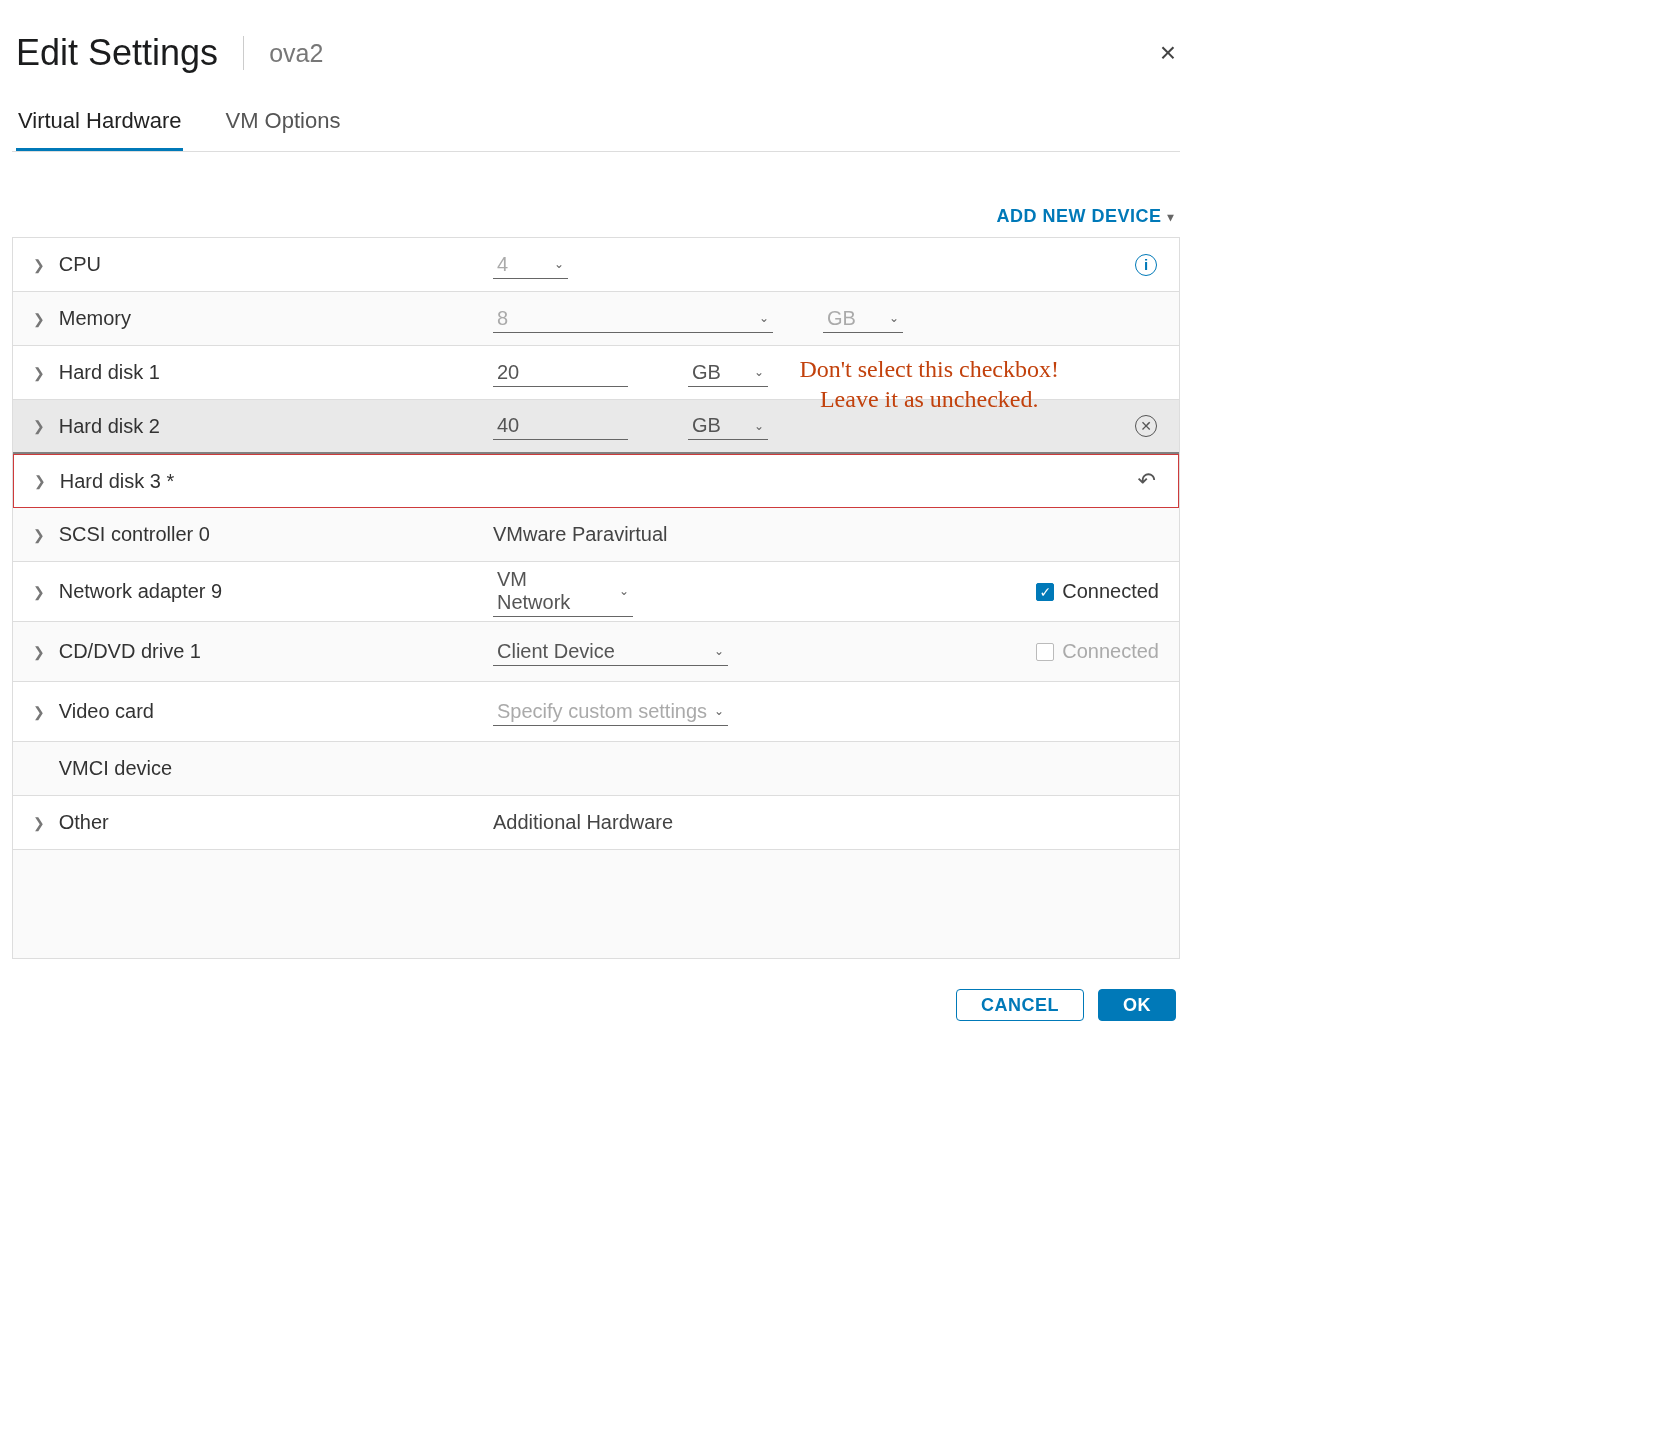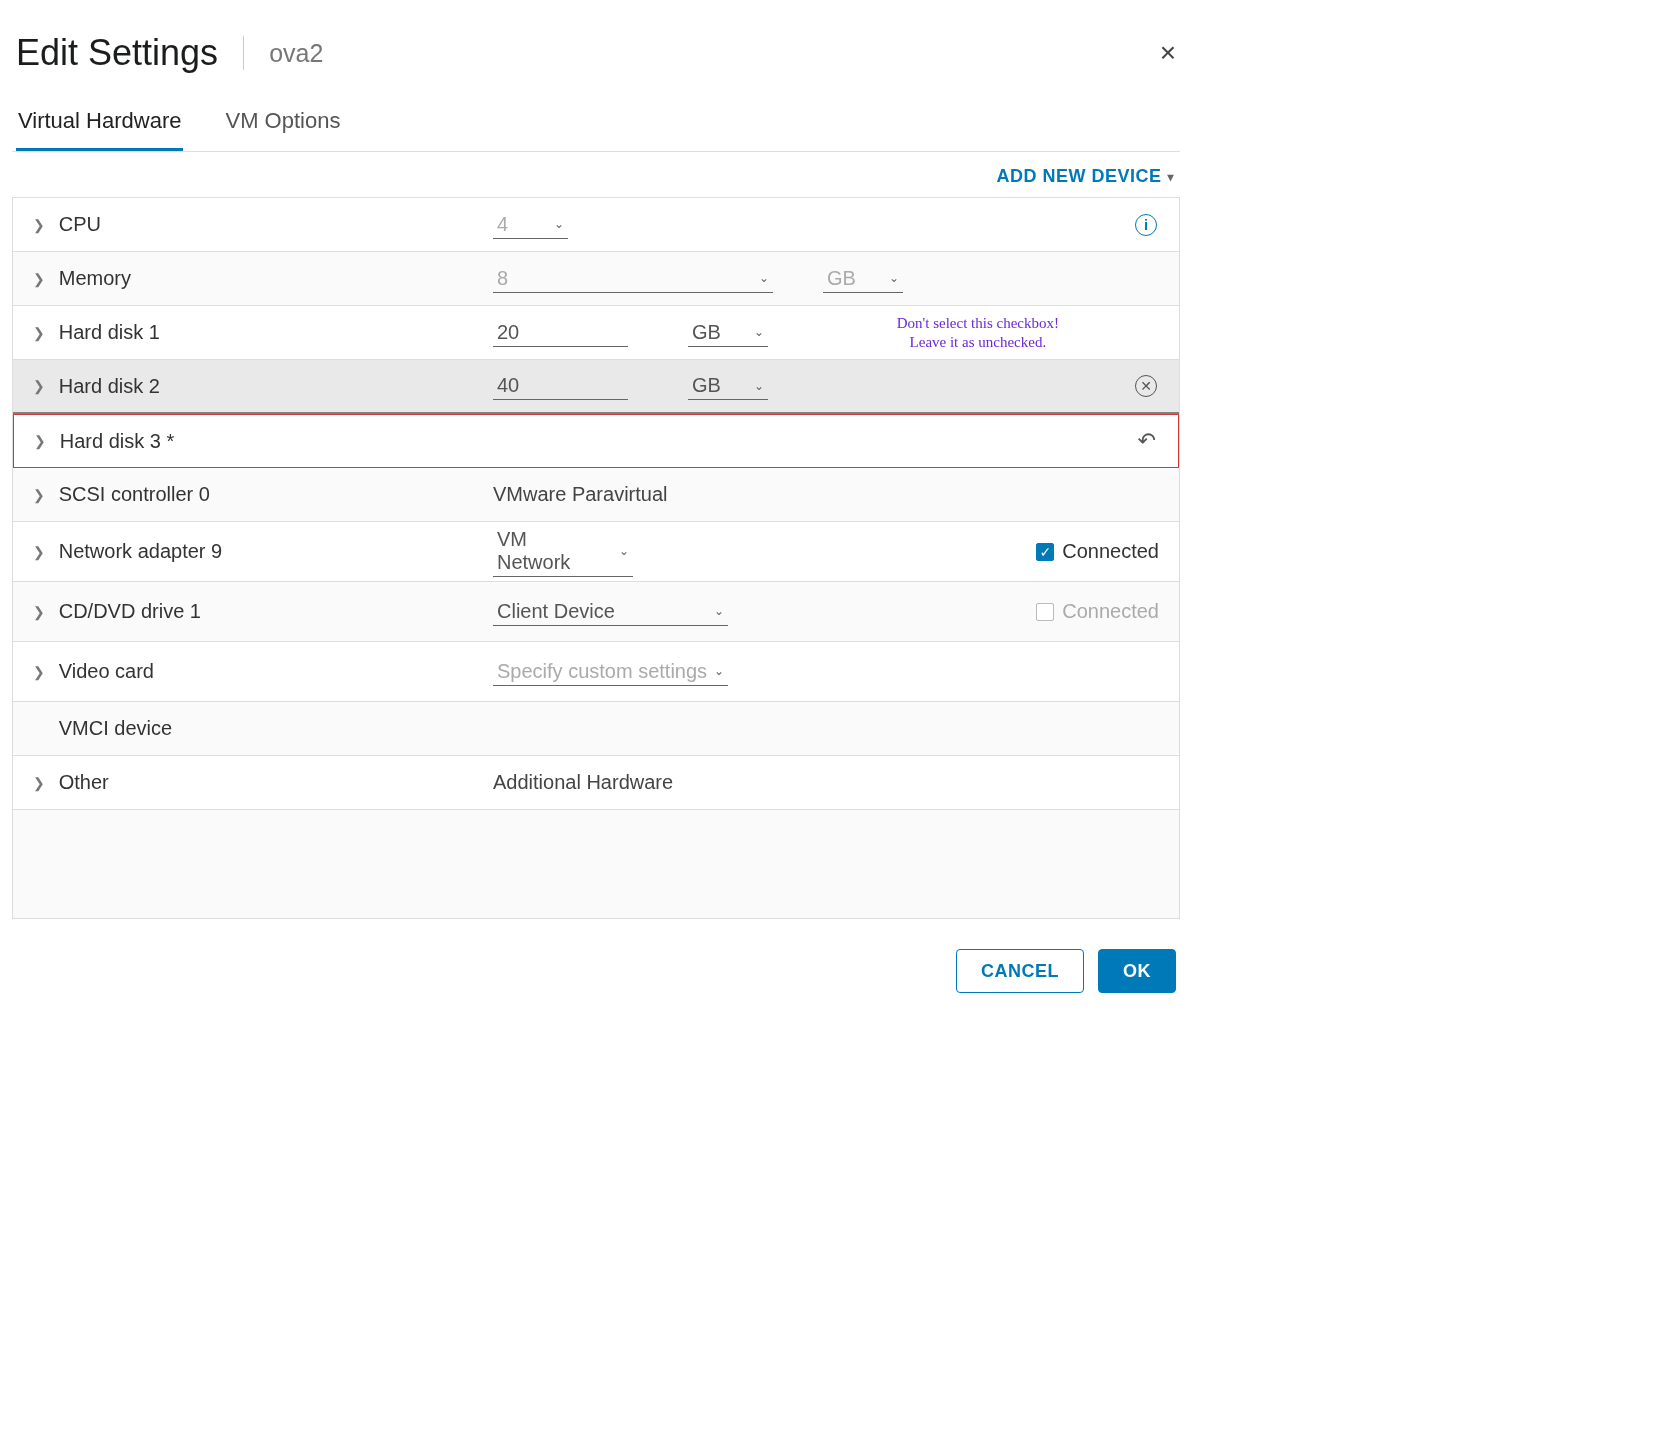--- a/index.html
+++ b/index.html
@@ -14,21 +14,21 @@
   .dlg-subtitle { font-size: 25px; color:#777;}
   .close-x { font-size: 28px; color:#444; cursor:pointer; line-height:1; padding:4px;}
 
   
   .tabs { display:flex; gap:40px; border-bottom:1px solid #ddd; margin-top:18px; padding-left:4px;}
   .tab { font-size: 22px; color:#555; padding:6px 2px 14px 2px; cursor:pointer;}
   .tab.active { color:#222; border-bottom:3px solid #0079b8; font-weight:500;}
 
   
   .topbar { text-align:right; padding:14px 6px 10px 0;}
-  .add-device { color:#0079b8; font-weight:700; letter-spacing:.5px; font-size:18px; display:inline-flex; align-items:center; gap:6px;}
+  .add-device { color:#0079b8; font-weight:700; letter-spacing:.5px; font-size:18px; display:inline-flex; align-items:center; gap:6px;margin-top:40px;}
 
   
   .table { border:1px solid #ddd; }
   .row { display:flex; align-items:center; min-height:54px; border-bottom:1px solid #ddd; font-size:20px; color:#333; position:relative;}
   .row:last-child { border-bottom:none;}
   .row.alt { background:#fafafa;}
   .row.hard2 { background:#e9e9e9; border-bottom:2px solid #808080;}
   .row.removed-row { background:#fff; border:1px solid #ce3a3b; border-left-width:1px;}
   .lcol { width:480px; display:flex; align-items:center; gap:14px; padding-left:20px;}
   .chev { color:#777; font-size:14px;}
@@ -44,34 +44,34 @@
   .num-med { width:135px; justify-content:space-between;align-items:center;}
   .unit-sel { width:80px; justify-content:space-between;}
   .sel-med { width:235px; justify-content:space-between;}
   .sel-small { width:140px; justify-content:space-between;gap:32px;}
   .chev-down { color:#666; font-size:12px;}
 
   .info-icon { position:absolute; right:22px; width:22px; height:22px; border:1.6px solid #0079b8; border-radius:50%; color:#0079b8; font-size:15px; display:flex; align-items:center; justify-content:center; font-weight:bold;}
   .remove-circle { position:absolute; right:22px; width:22px; height:22px; border:1.6px solid #555; border-radius:50%; color:#555; font-size:14px; display:flex; align-items:center; justify-content:center;}
   .undo-icon { position:absolute; right:22px; color:#555; font-size:22px;}
 
-  .annot { position:absolute; top:-46px; right:120px; color:#6d28d9; font-size:15px; text-align:center; font-family:Georgia, serif; line-height:1.25;}
+  .annot { position:absolute; top:-46px; right:120px; color:#c2410c; font-size:24px; text-align:center; font-family:Georgia, serif; line-height:1.25;}
 
   .cb { width:18px; height:18px; border:1.5px solid #707070; border-radius:2px; display:inline-flex; align-items:center; justify-content:center; background:#fff;}
   .cb.checked { background:#0079b8; border-color:#0079b8; color:#fff; font-size:14px;}
   .cb.disabled { border-color:#bbb;}
   .cb-row { display:flex; align-items:center; gap:8px;}
   .cb-label { font-size:20px;}
   .cb-label.dis { color:#aaa;}
 
   .spacer-row { height:108px;}
 
   
   .footer { display:flex; justify-content:flex-end; gap:14px; padding:30px 4px 4px 0;}
-  .btn { height:44px; padding:0 24px; font-size:18px; font-weight:700; letter-spacing:.5px; border-radius:4px; display:flex; align-items:center; justify-content:center; cursor:pointer;}
+  .btn { height:32px; padding:0 24px; font-size:18px; font-weight:700; letter-spacing:.5px; border-radius:4px; display:flex; align-items:center; justify-content:center; cursor:pointer;}
   .btn-cancel { border:1px solid #0079b8; color:#0079b8; background:#fff;}
   .btn-ok { background:#0079b8; color:#fff; border:1px solid #0079b8;}
 
   .plain { color:#444;}
 </style>
 </head>
 <body>
 
 <div class="wrap">
 

